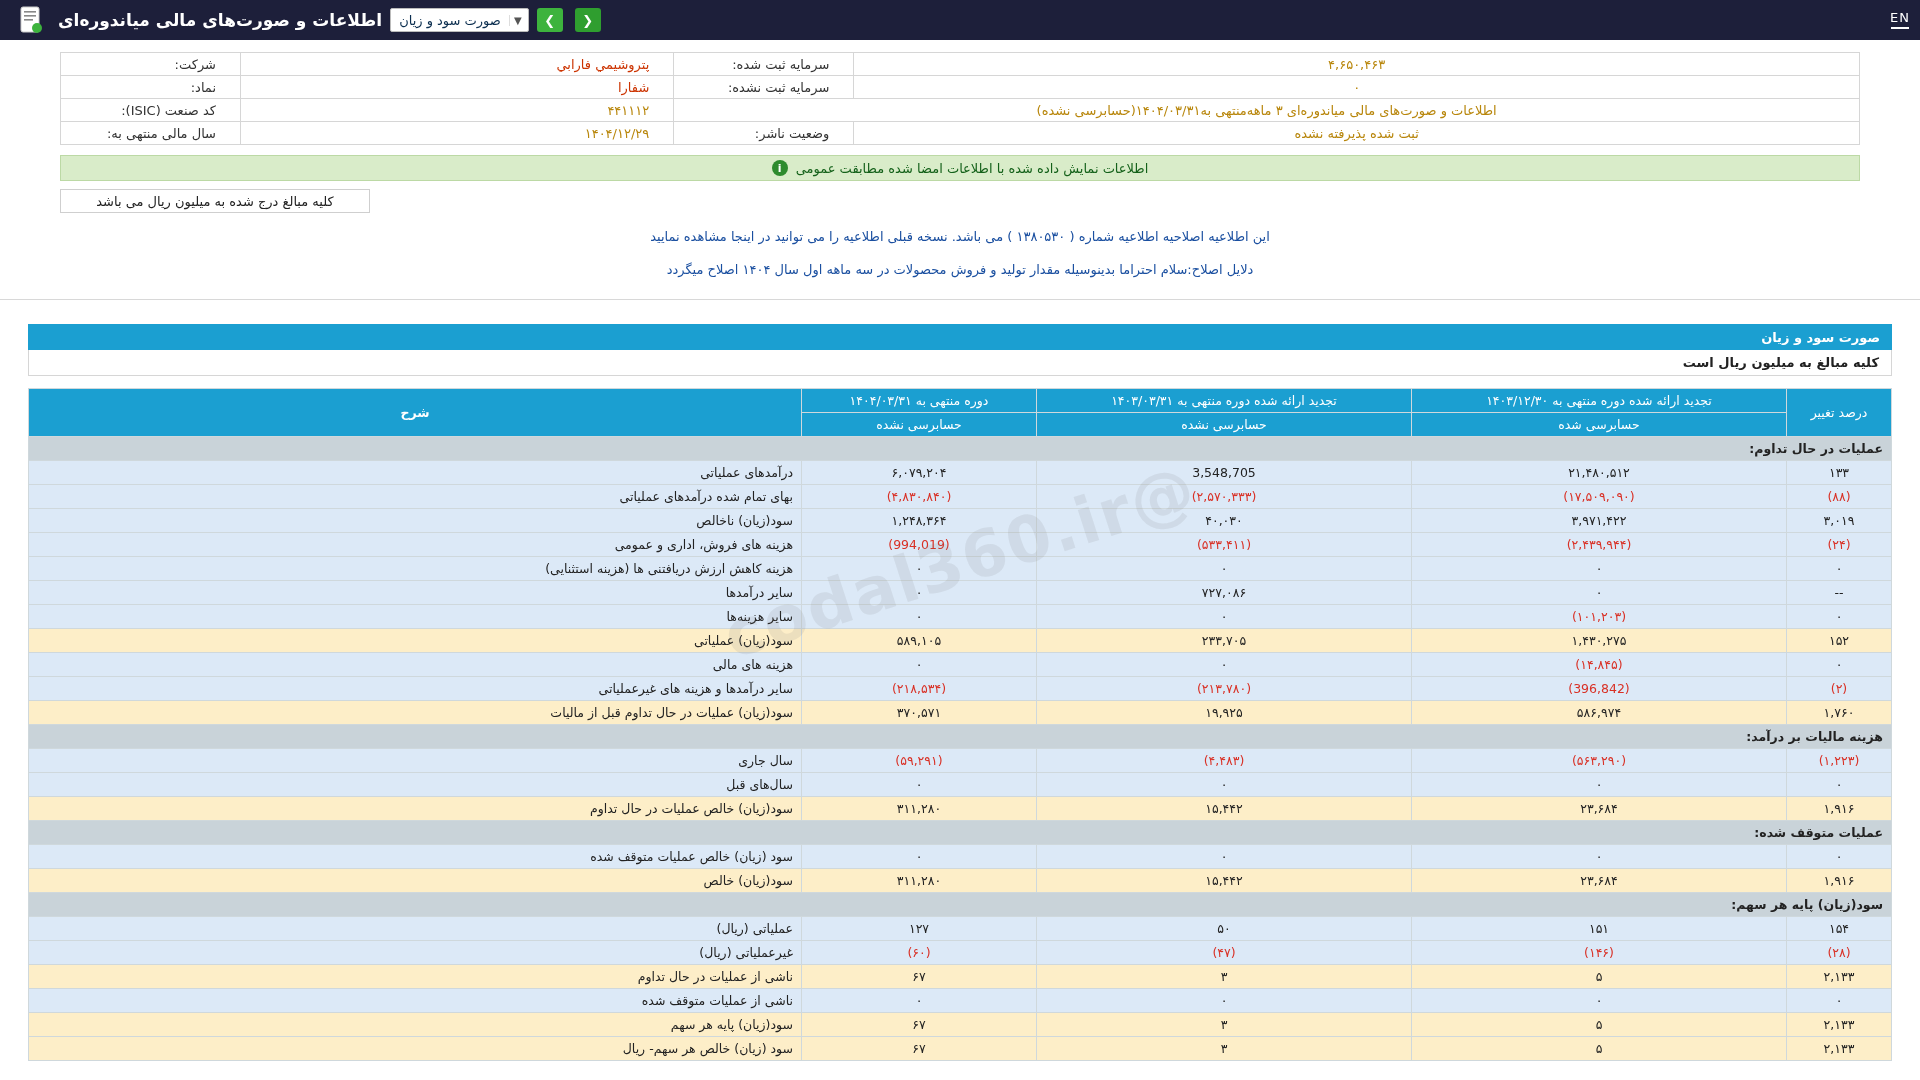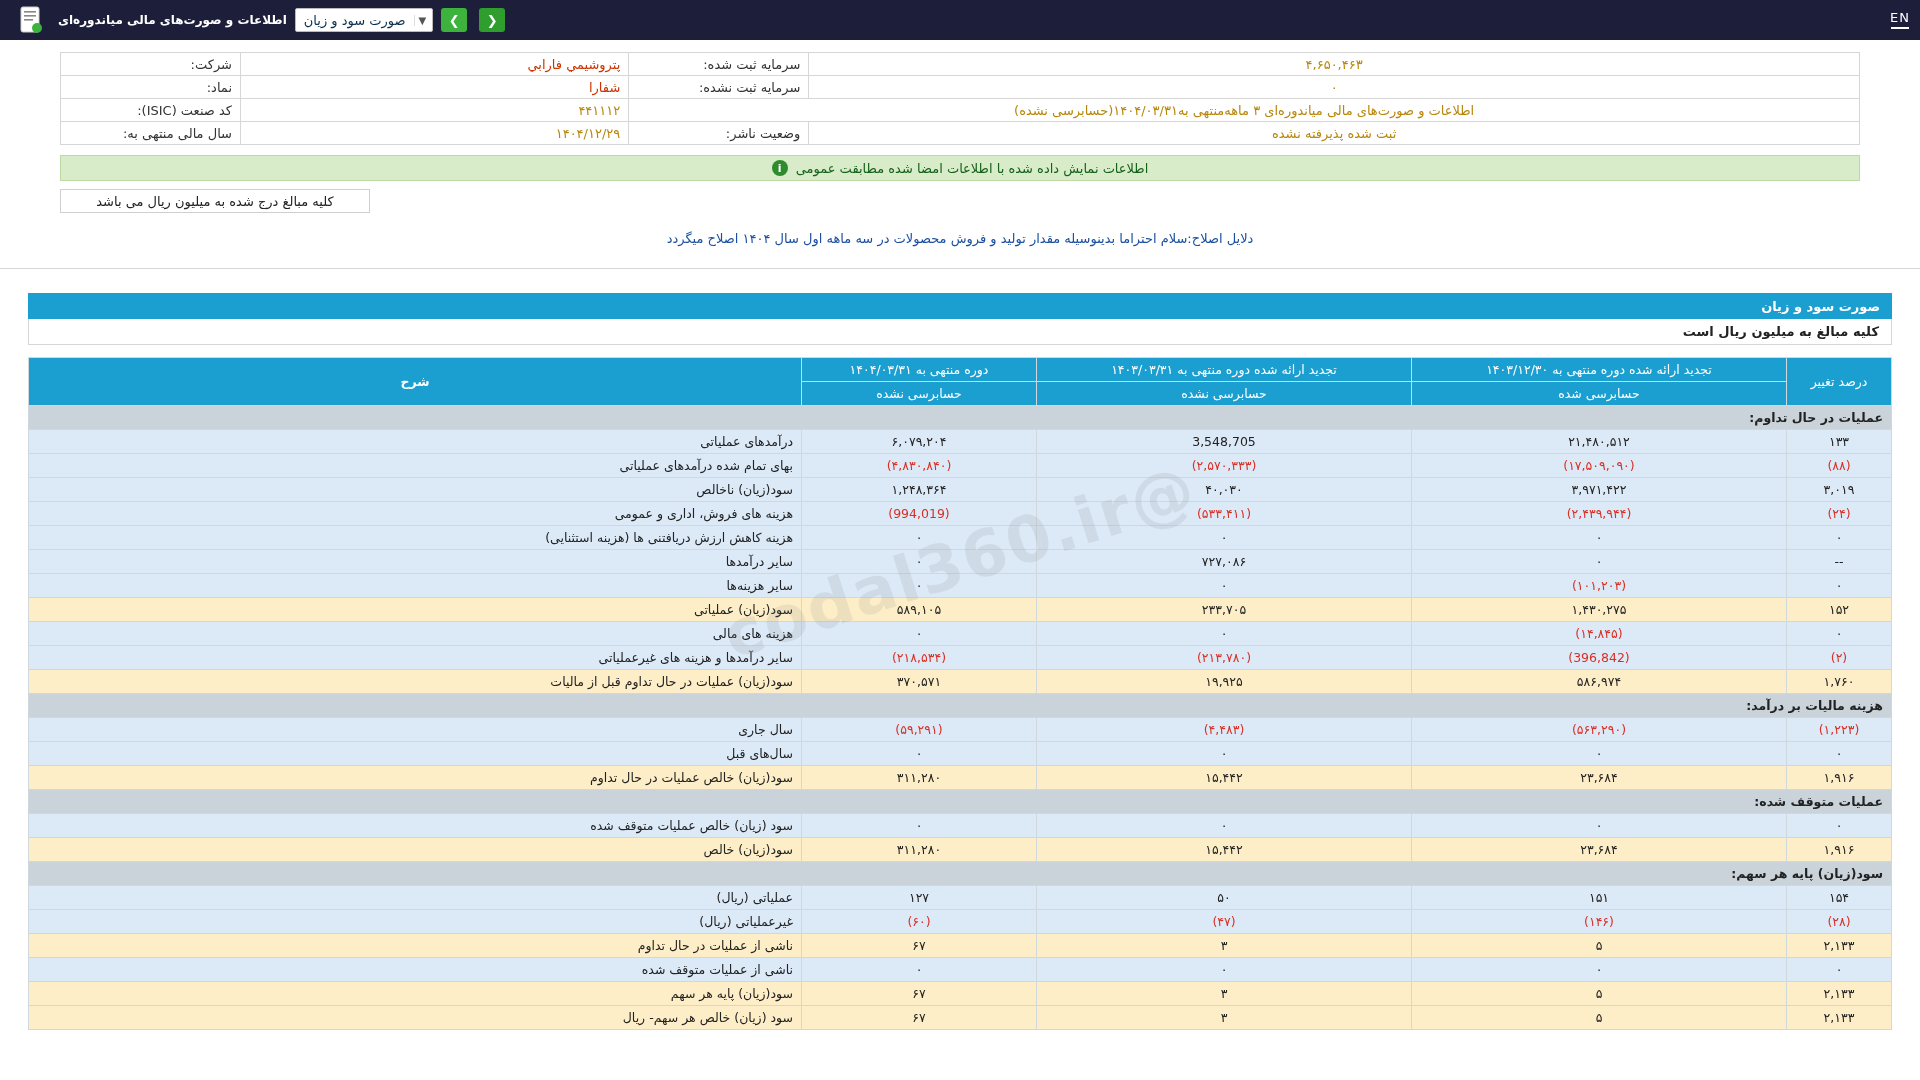--- a/index.html
+++ b/index.html
@@ -21,21 +21,21 @@
     display: flex;
     align-items: center;
     justify-content: space-between;
     padding: 0 10px 0 18px;
     color: #fff;
   }
   .topbar-right {
     display: flex; align-items: center; gap: 8px;
   }
   .topbar-title {
-    font-size: 12px;
+    font-size: 17px;
     color: #ffffff;
     font-weight: bold;
     white-space: nowrap;
   }
   .doc-icon {
     width: 26px; height: 30px;
     margin-right: 6px;
     position: relative;
     display: inline-block;
   }
@@ -77,21 +77,21 @@
   .info-wrap {
     padding: 12px 60px 0 60px;
   }
   table.info {
     width: 100%;
     border-collapse: collapse;
     font-size: 13px;
   }
   table.info td {
     border: 1px solid #d6d6d6;
-    padding: 3px 8px;
+    padding: 3px 24px;
     height: 23px;
     vertical-align: middle;
   }
   .lbl { text-align: right; color: #333; width: 180px; white-space: nowrap;}
   .val { text-align: right; color: #b8860b; }
   .val.red { color: #cc3300; }
   .wide-val { text-align: center; color: #b8860b; }
 
   .notice {
     margin: 10px 60px 0 60px;
@@ -260,20 +260,21 @@
     </table>
   </div>
 
   <div class="notice">
     <span>اطلاعات نمایش داده شده با اطلاعات امضا شده مطابقت عمومی</span>
     <span class="info-circle">i</span>
   </div>
 
   <div class="millions-box">کلیه مبالغ درج شده به میلیون ریال می باشد</div>
 
+  <div class="para">این اطلاعیه اصلاحیه اطلاعیه شماره ( ۱۳۸۰۵۳۰ ) می باشد. نسخه قبلی اطلاعیه را می توانید در اینجا مشاهده نمایید</div>
   <div class="para second">دلایل اصلاح:سلام احتراما بدینوسیله مقدار تولید و فروش محصولات در سه ماهه اول سال ۱۴۰۴ اصلاح میگردد</div>
 
   <hr class="hr">
 
   <div class="sheet">
     <div class="sheet-title">صورت سود و زیان</div>
     <div class="sheet-sub">کلیه مبالغ به میلیون ریال است</div>
 
     <table class="fin">
       <thead>

